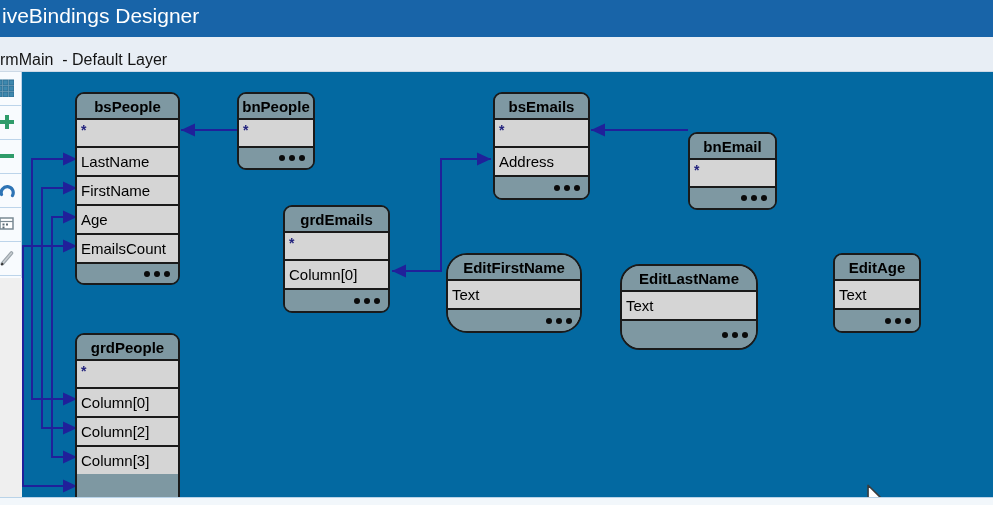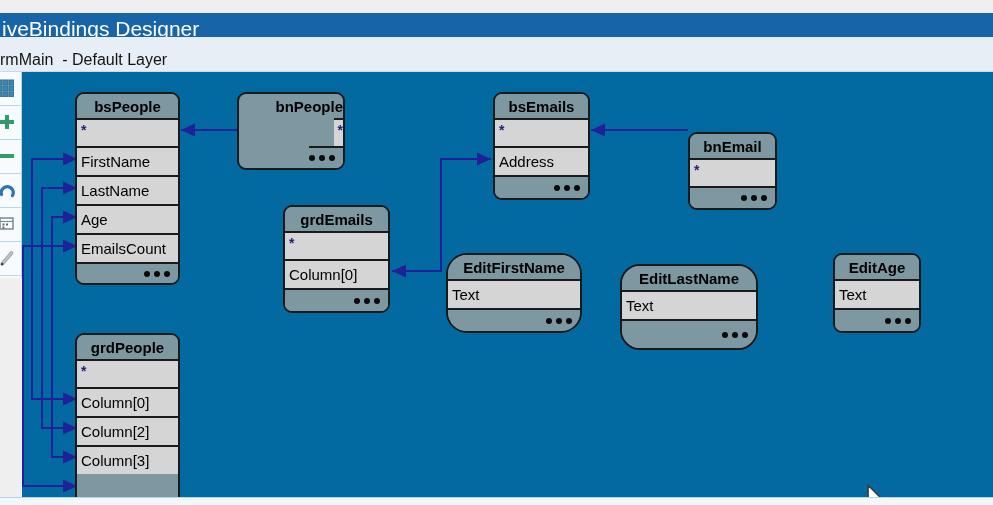--- a/index.html
+++ b/index.html
@@ -1,20 +1,20 @@
 <!DOCTYPE html>
 <html><head>
 <meta charset="utf-8">
 <style>
   html,body{margin:0;padding:0;}
   #app{position:relative;width:993px;height:505px;background:#efefef;overflow:hidden;
        font-family:"Liberation Sans",sans-serif;}
 
   
-  .titlebar{position:absolute;left:0;top:13px;width:100%;height:37px;background:#1864A8;}
+  .titlebar{position:absolute;left:0;top:0;width:100%;height:37px;background:#1864A8;}
   .titlebar span{position:absolute;left:2px;top:4px;font-size:21px;color:#ffffff;white-space:nowrap;}
 
   
   .band{position:absolute;left:0;top:37px;width:100%;height:35px;background:#e8eef5;
         border-bottom:1px solid #ccd9e6;box-sizing:border-box;}
   .band span{position:absolute;left:0px;top:14px;font-size:16px;color:#141414;white-space:pre;}
 
   
   .toolbar{position:absolute;left:0;top:72px;width:22px;height:206px;background:#f8fbfe;
            border-right:1px solid #bcd4ea;box-sizing:border-box;}
@@ -130,31 +130,31 @@
         <polyline points="55,174 1,174 1,414 55,414" fill="none" stroke="#20209A" stroke-width="2"></polyline>
         <polygon points="55,174 41,180.5 41,167.5" fill="#20209A"></polygon>
         <polygon points="55,414 41,420.5 41,407.5" fill="#20209A"></polygon>
       </svg>
     <svg class="cursor" width="18" height="30" viewBox="0 0 17 28">
       <path d="M1,1 L1,21 L5.8,16.9 L9.2,24.8 L12.4,23.3 L9.1,15.6 L15.3,15.1 Z" fill="#ffffff" stroke="#3c3c3c" stroke-width="1.5" stroke-linejoin="round"></path>
     </svg>
   <div class="node" style="left: 53px; top: 20px; width: 105px; height: 193px;">
         <div class="nhead">bsPeople</div>
         <div class="nrow star">*</div>
+        <div class="nrow">LastName</div>
         <div class="nrow">FirstName</div>
-        <div class="nrow">LastName</div>
         <div class="nrow">Age</div>
         <div class="nrow">EmailsCount</div>
         <div class="nfoot">
           <span class="dot"></span>
           <span class="dot"></span>
           <span class="dot"></span>
         </div>
       </div>
-      <div class="node" style="left: 215px; top: 20px; width: 108px; height: 78px; align-items: flex-end;">
+      <div class="node" style="left: 215px; top: 20px; width: 78px; height: 78px;">
         <div class="nhead">bnPeople</div>
         <div class="nrow star">*</div>
         <div class="nfoot">
           <span class="dot"></span>
           <span class="dot"></span>
           <span class="dot"></span>
         </div>
       </div>
       <div class="node" style="left: 471px; top: 20px; width: 97px; height: 108px;">
         <div class="nhead">bsEmails</div>

